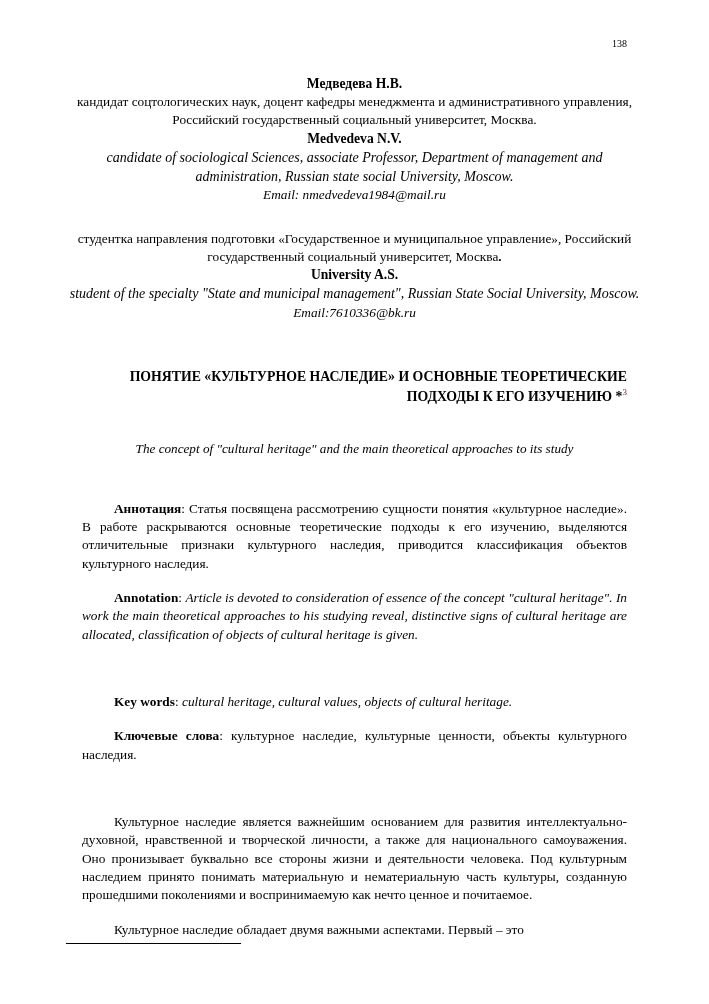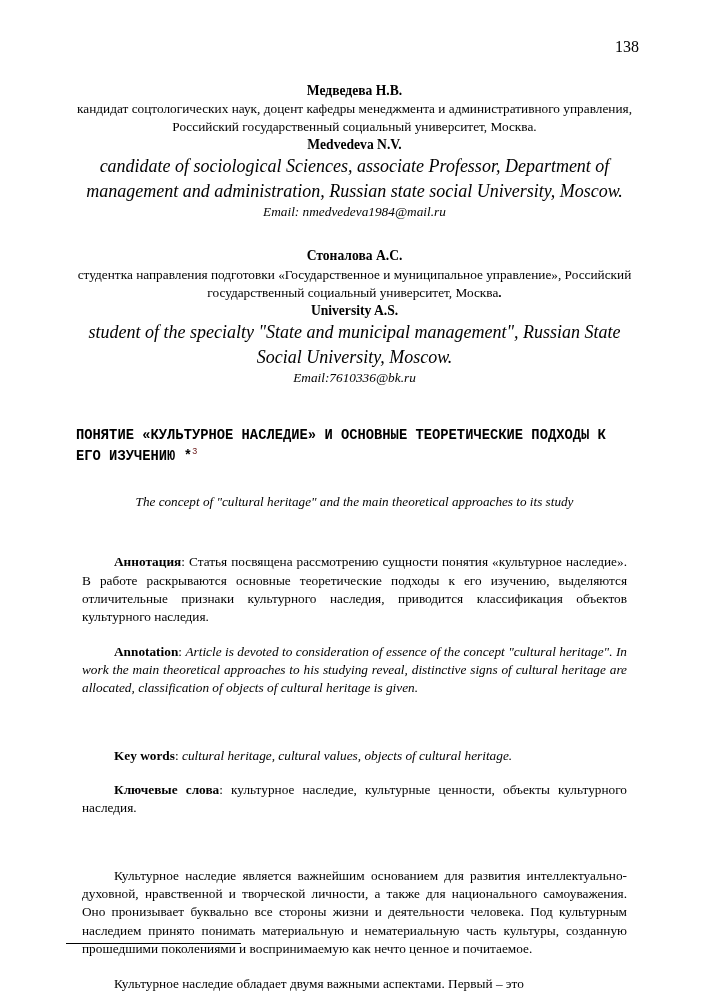--- a/index.html
+++ b/index.html
@@ -15,23 +15,23 @@
   }
   .page {
     position: relative;
     width: 709px;
     height: 1004px;
     box-sizing: border-box;
     padding: 38px 66px 0 66px;
   }
   .page-number {
     text-align: right;
-    font-size: 16px;
+    font-size: 10px;
     line-height: 1.1;
-    margin: 0 4px 26px 0;
+    margin: 0 16px 26px 0;
   }
   .center {
     text-align: center;
   }
   .bold {
     font-weight: bold;
   }
   .author-name {
     font-size: 13.6px;
     font-weight: bold;
@@ -41,41 +41,40 @@
     font-size: 13.6px;
     font-weight: bold;
     line-height: 1.35;
   }
   .affil {
     font-size: 13.3px;
     line-height: 1.36;
     margin: 0;
   }
   .affil-en {
-    font-size: 18px;
+    font-size: 14px;
     font-style: italic;
     line-height: 1.36;
     margin: 0;
   }
   .email {
     font-size: 13.3px;
     font-style: italic;
     line-height: 1.36;
     margin: 0;
   }
   .gap-md { height: 17px; }
   .gap-lg { height: 26px; }
   .gap-xl { height: 30px; }
   .title {
     font-size: 13.8px;
     font-weight: bold;
     line-height: 1.36;
-    text-align: left;
-    margin: 10px;
-    font-family: Liberation Mono, monospace;
+    text-align: right;
+    margin: 16px;
   }
   .title sup {
     font-size: 9px;
     font-weight: normal;
     vertical-align: super;
     color: #6a1a1a;
   }
   .title-en {
     font-size: 13.2px;
     font-style: italic;
@@ -126,21 +125,20 @@
     <div class="author-name">Медведева Н.В.</div>
     <p class="affil">кандидат  соцтологических  наук, доцент кафедры менеджмента и административного управления, Российский государственный социальный университет, Москва.</p>
     <div class="author-name-en">Medvedeva N.V.</div>
     <p class="affil-en">candidate of sociological Sciences, associate Professor, Department of management and administration, Russian state social University, Moscow.</p>
     <p class="email">Email: nmedvedeva1984@mail.ru</p>
   </div>
 
   <div class="gap-lg"></div>
 
   <div class="center">
-    <div class="author-name">Стоналова А.С.</div>
     <p class="affil"><span>студентка направления подготовки «Государственное и муниципальное управление», Российский государственный социальный университет, Москва</span><span class="bold">.</span></p>
     <div class="author-name-en">University A.S.</div>
     <p class="affil-en">student of the specialty "State and municipal management", Russian State Social University, Moscow.</p>
     <p class="email">Email:7610336@bk.ru</p>
   </div>
 
   <div class="gap-xl"></div>
 
   <p class="title"><span>ПОНЯТИЕ «КУЛЬТУРНОЕ НАСЛЕДИЕ» И ОСНОВНЫЕ ТЕОРЕТИЧЕСКИЕ ПОДХОДЫ К ЕГО ИЗУЧЕНИЮ *</span><sup>3</sup></p>
 

